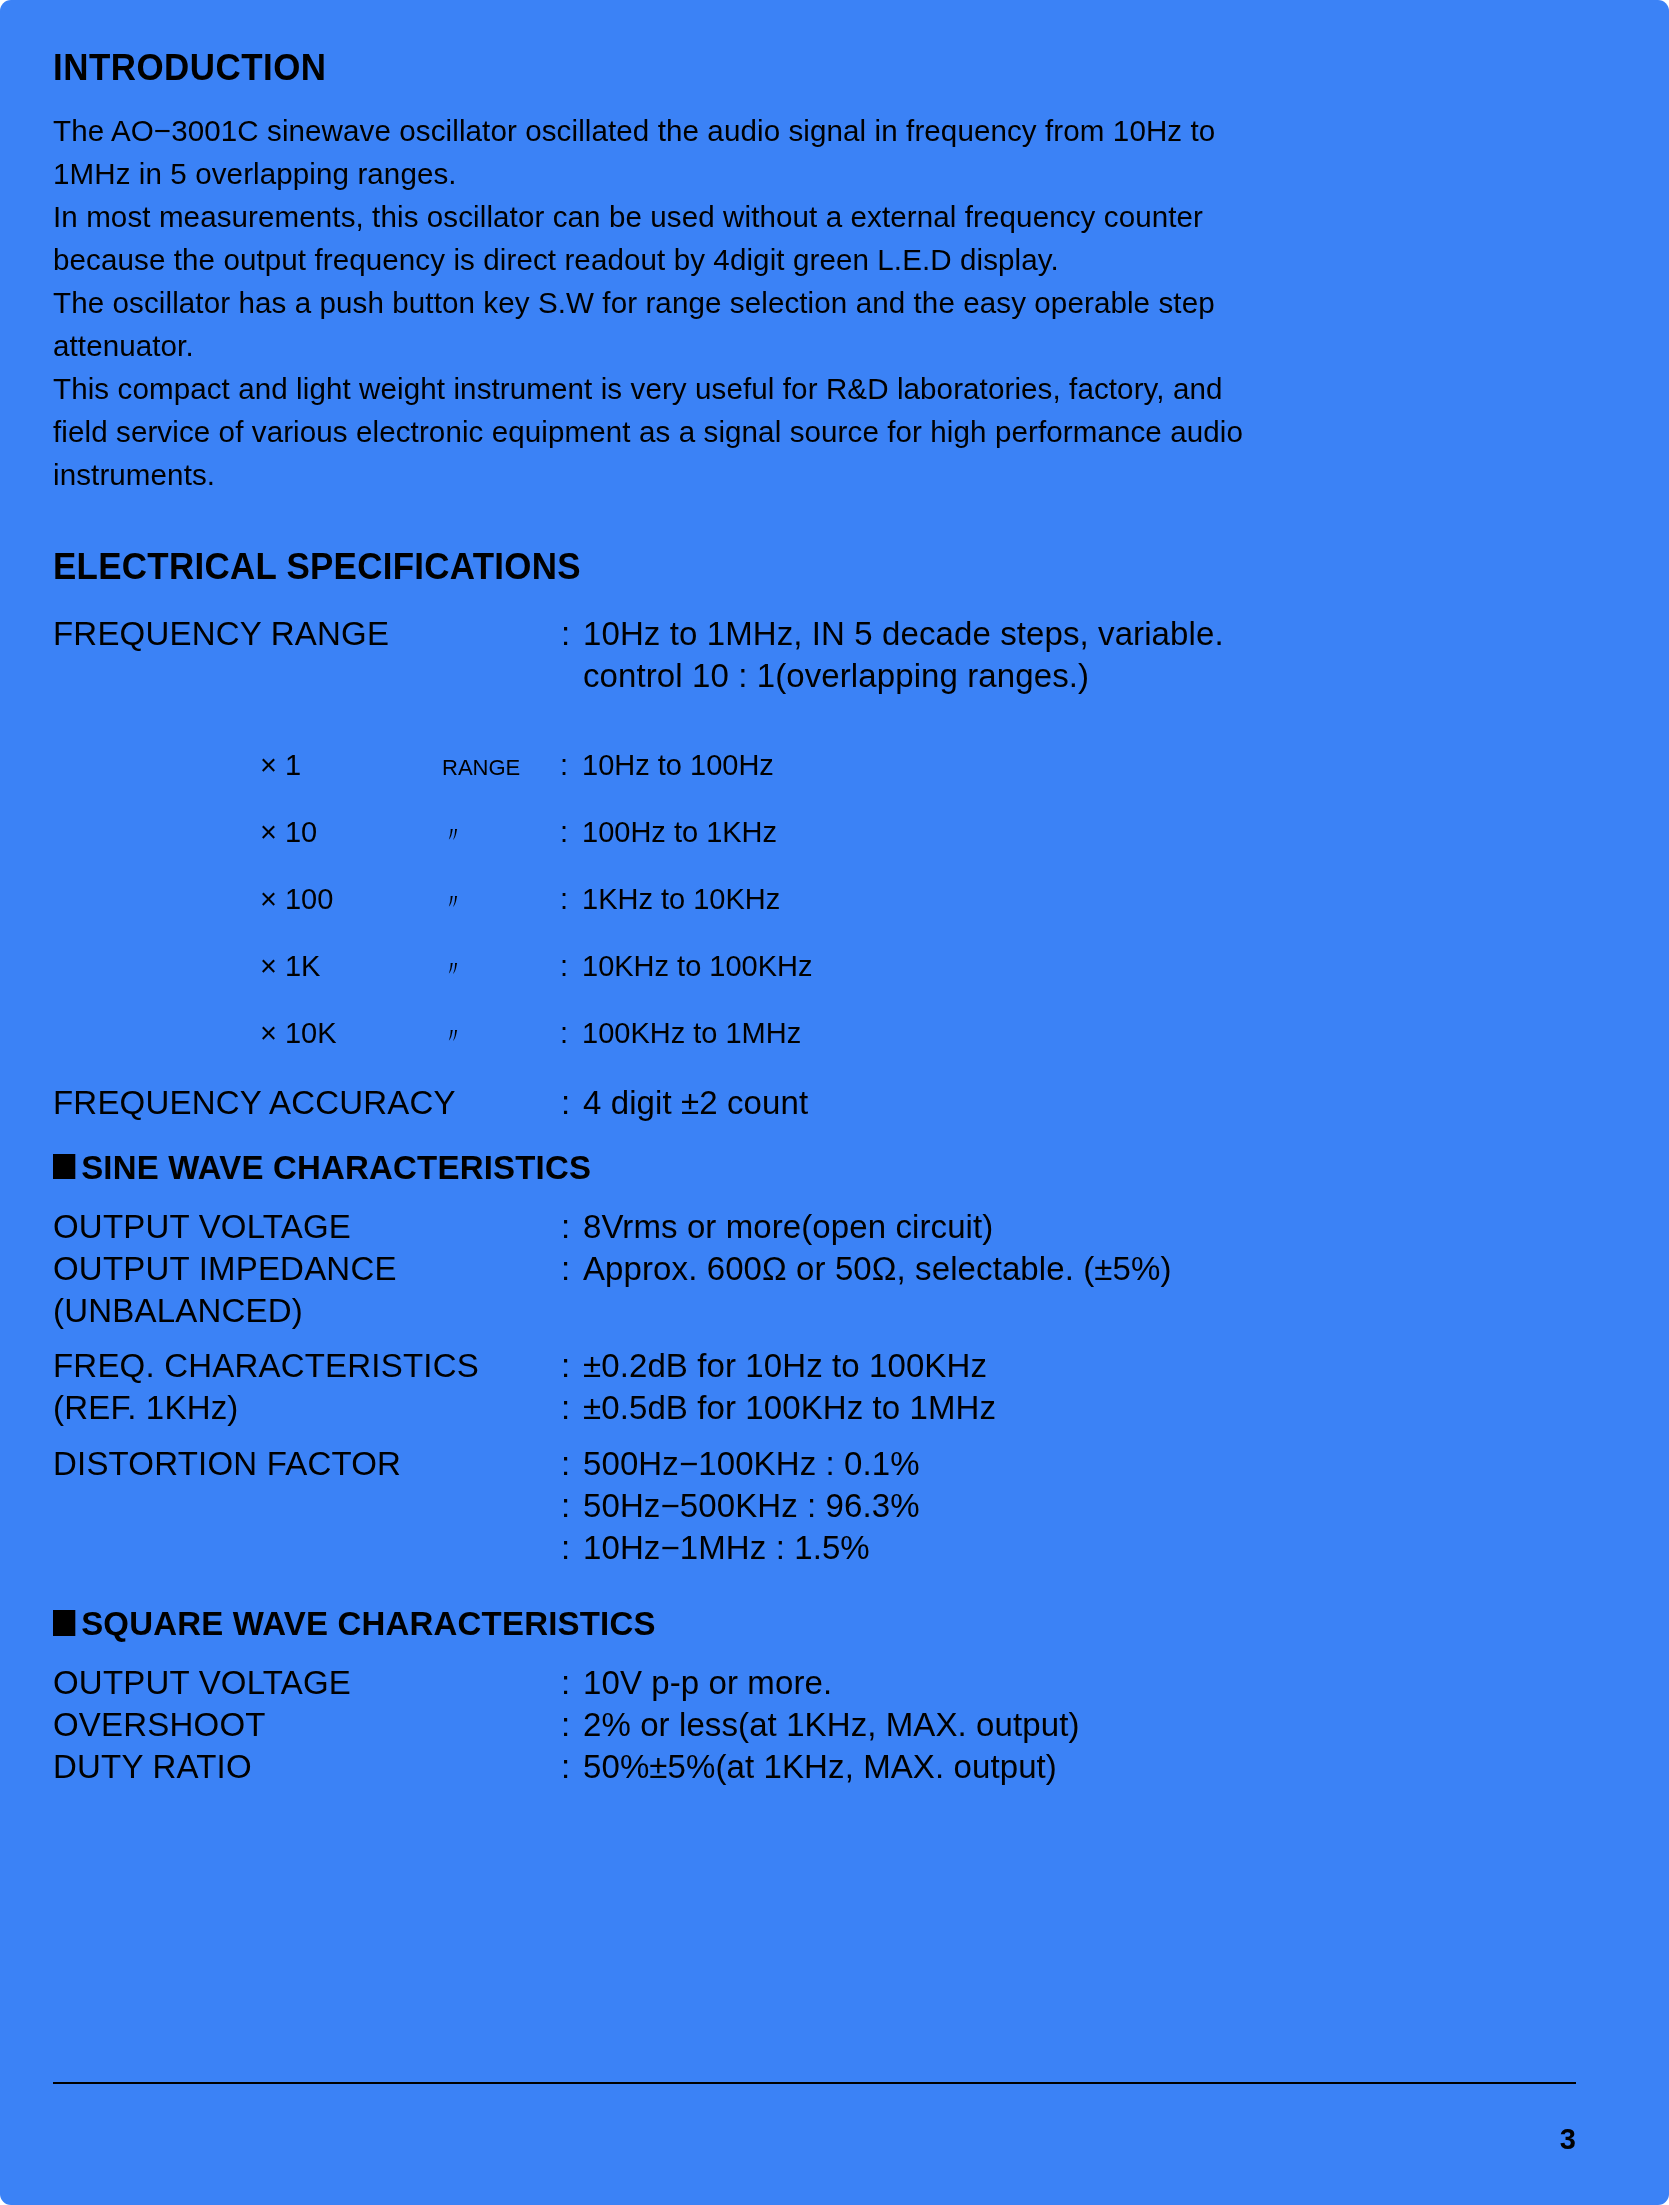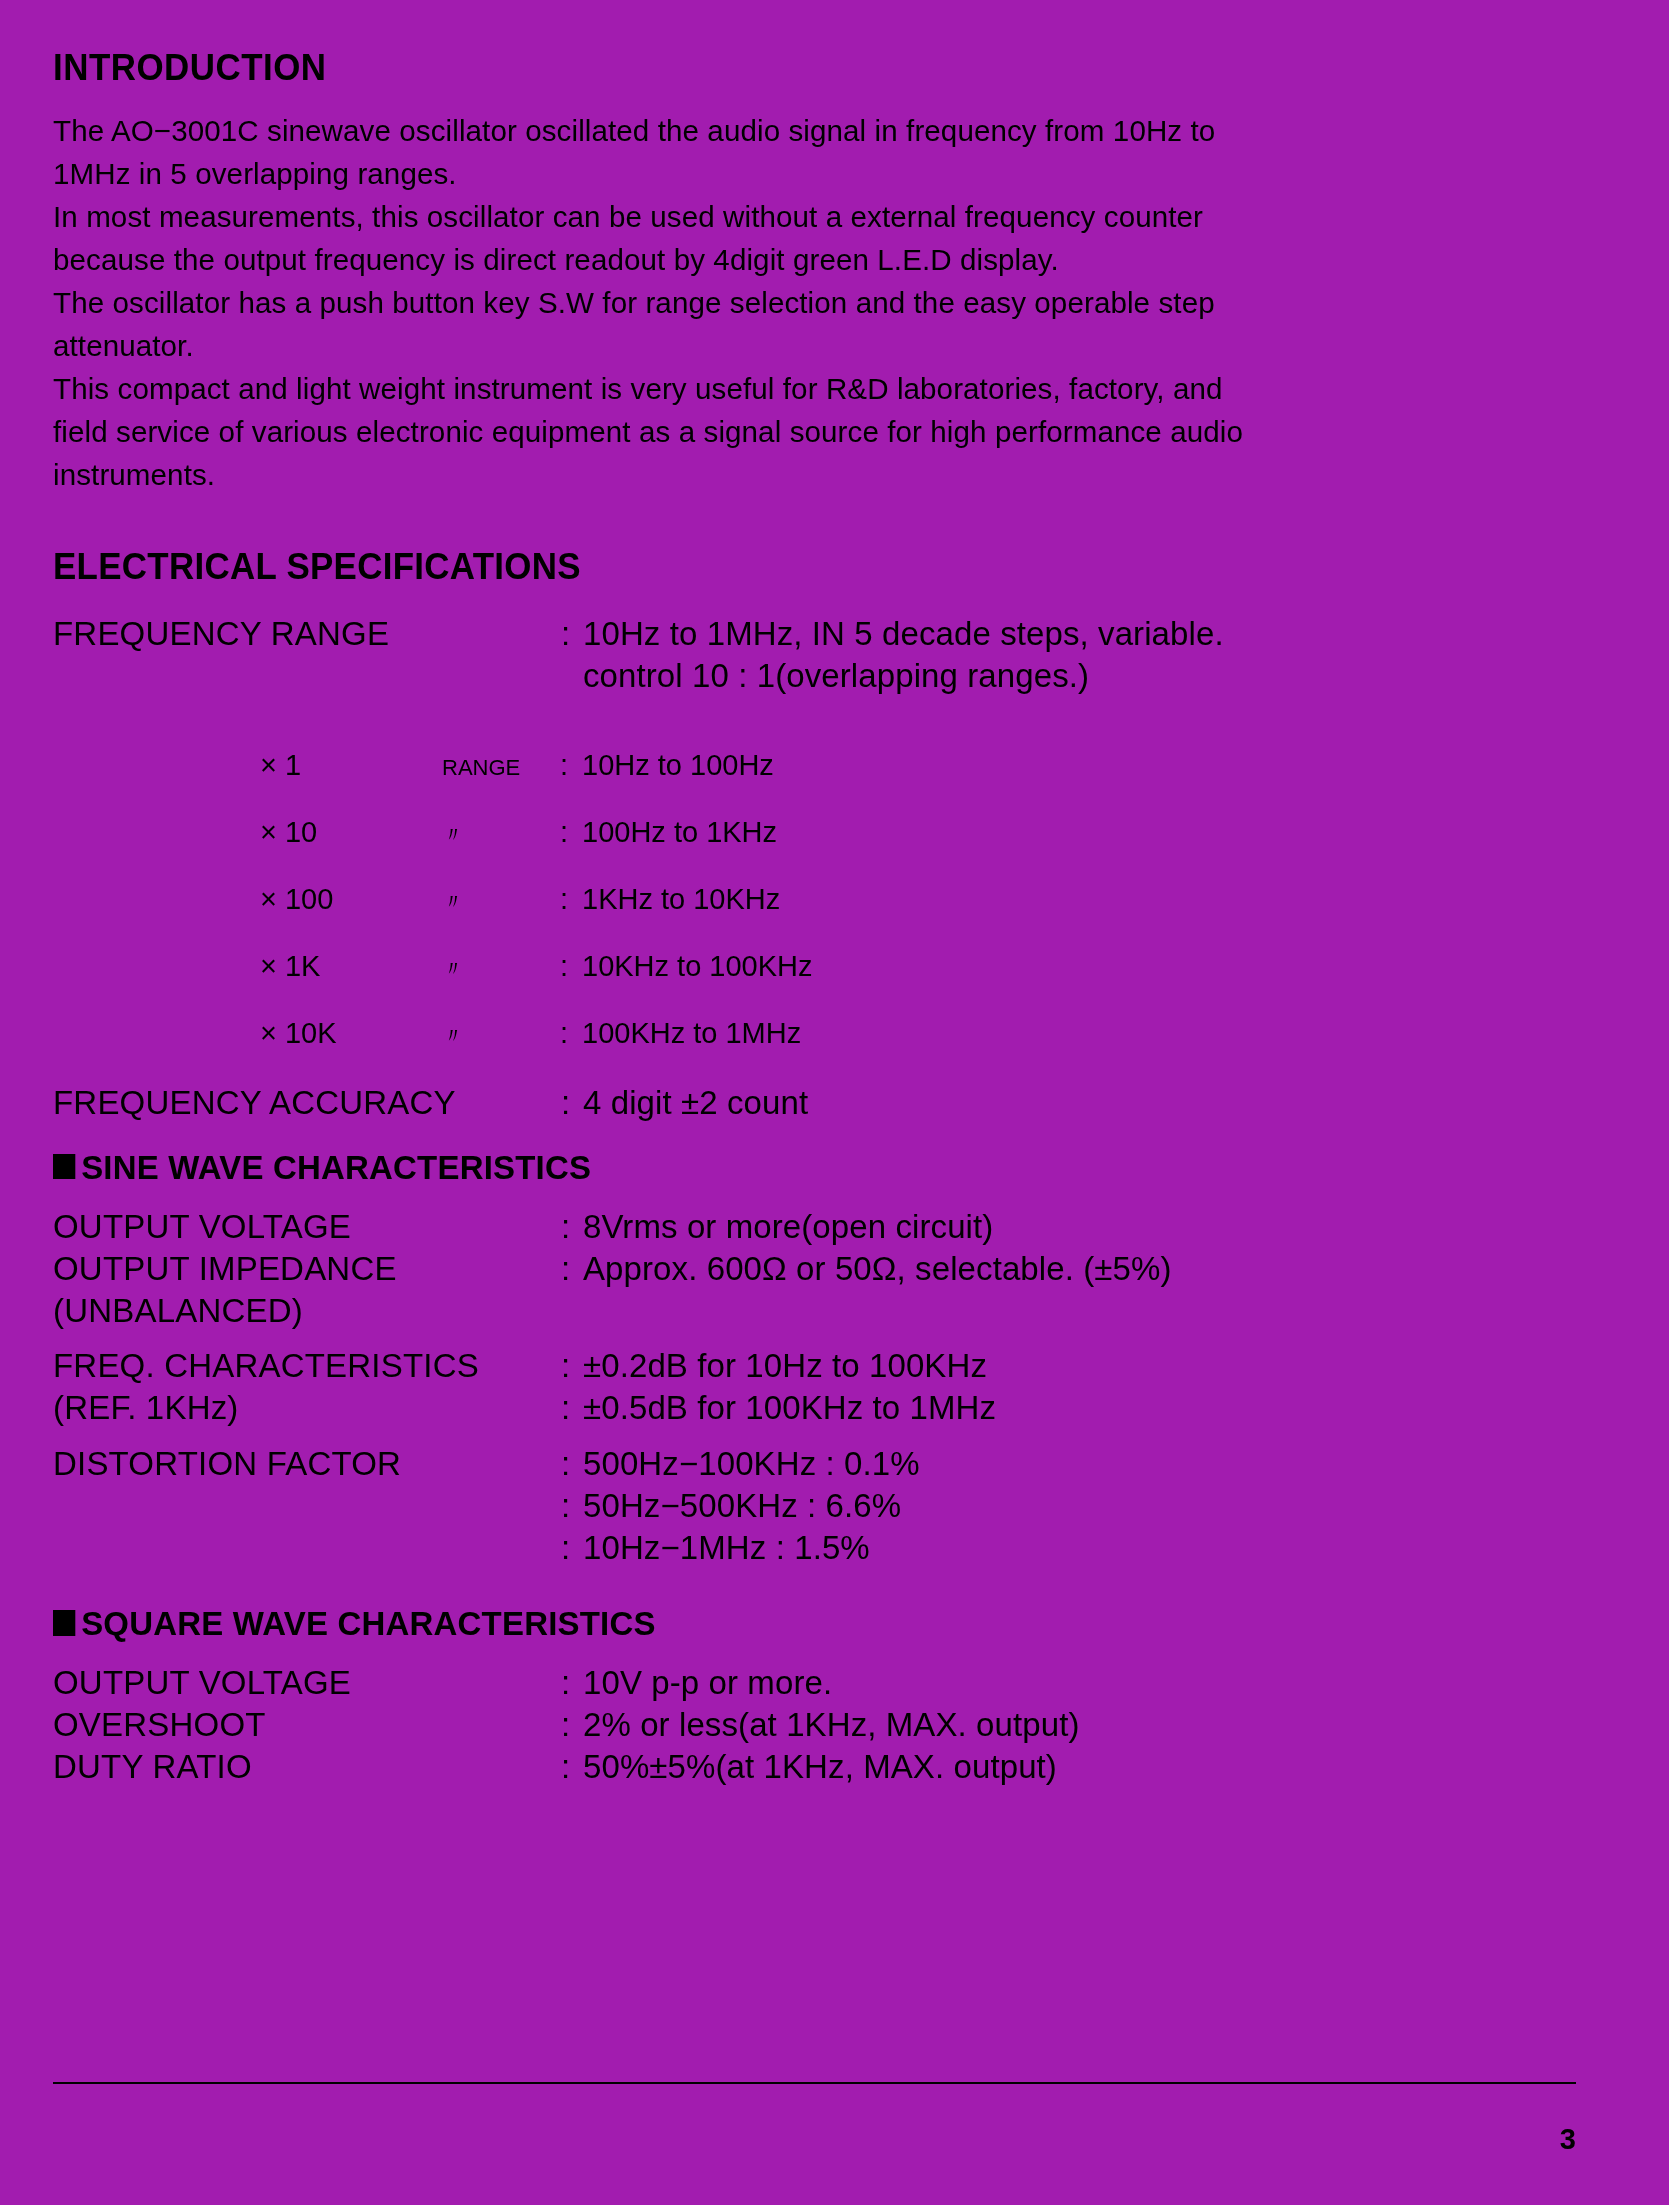--- a/index.html
+++ b/index.html
@@ -9,24 +9,25 @@
     background: #ffffff;
   }
   body {
     font-family: "Liberation Sans", sans-serif;
     color: #000000;
   }
   .page {
     position: relative;
     width: 1669px;
     height: 2205px;
-    background: #a21caf;
+    background: #3b82f6;
     box-sizing: border-box;
     padding: 49px 93px 12px 53px;
     overflow: hidden;
+    border-radius: 11px;
   }
   .content {
     position: relative;
     width: 100%;
   }
 
   
   h1.section-title {
     font-size: 36px;
     font-weight: bold;
@@ -260,21 +261,21 @@
       </div>
 
       <div class="gap-sm"></div>
 
       <div class="spec-row">
         <div class="label">DISTORTION FACTOR</div>
         <div class="value"><span class="colon">:</span><span>500Hz−100KHz : 0.1%</span></div>
       </div>
       <div class="spec-row">
         <div class="label">&nbsp;</div>
-        <div class="value"><span class="colon">:</span><span>50Hz−500KHz : 6.6%</span></div>
+        <div class="value"><span class="colon">:</span><span>50Hz−500KHz : 96.3%</span></div>
       </div>
       <div class="spec-row">
         <div class="label">&nbsp;</div>
         <div class="value"><span class="colon">:</span><span>10Hz−1MHz : 1.5%</span></div>
       </div>
     </div>
 
     <div class="gap-lg"></div>
 
     <div class="block-heading">

